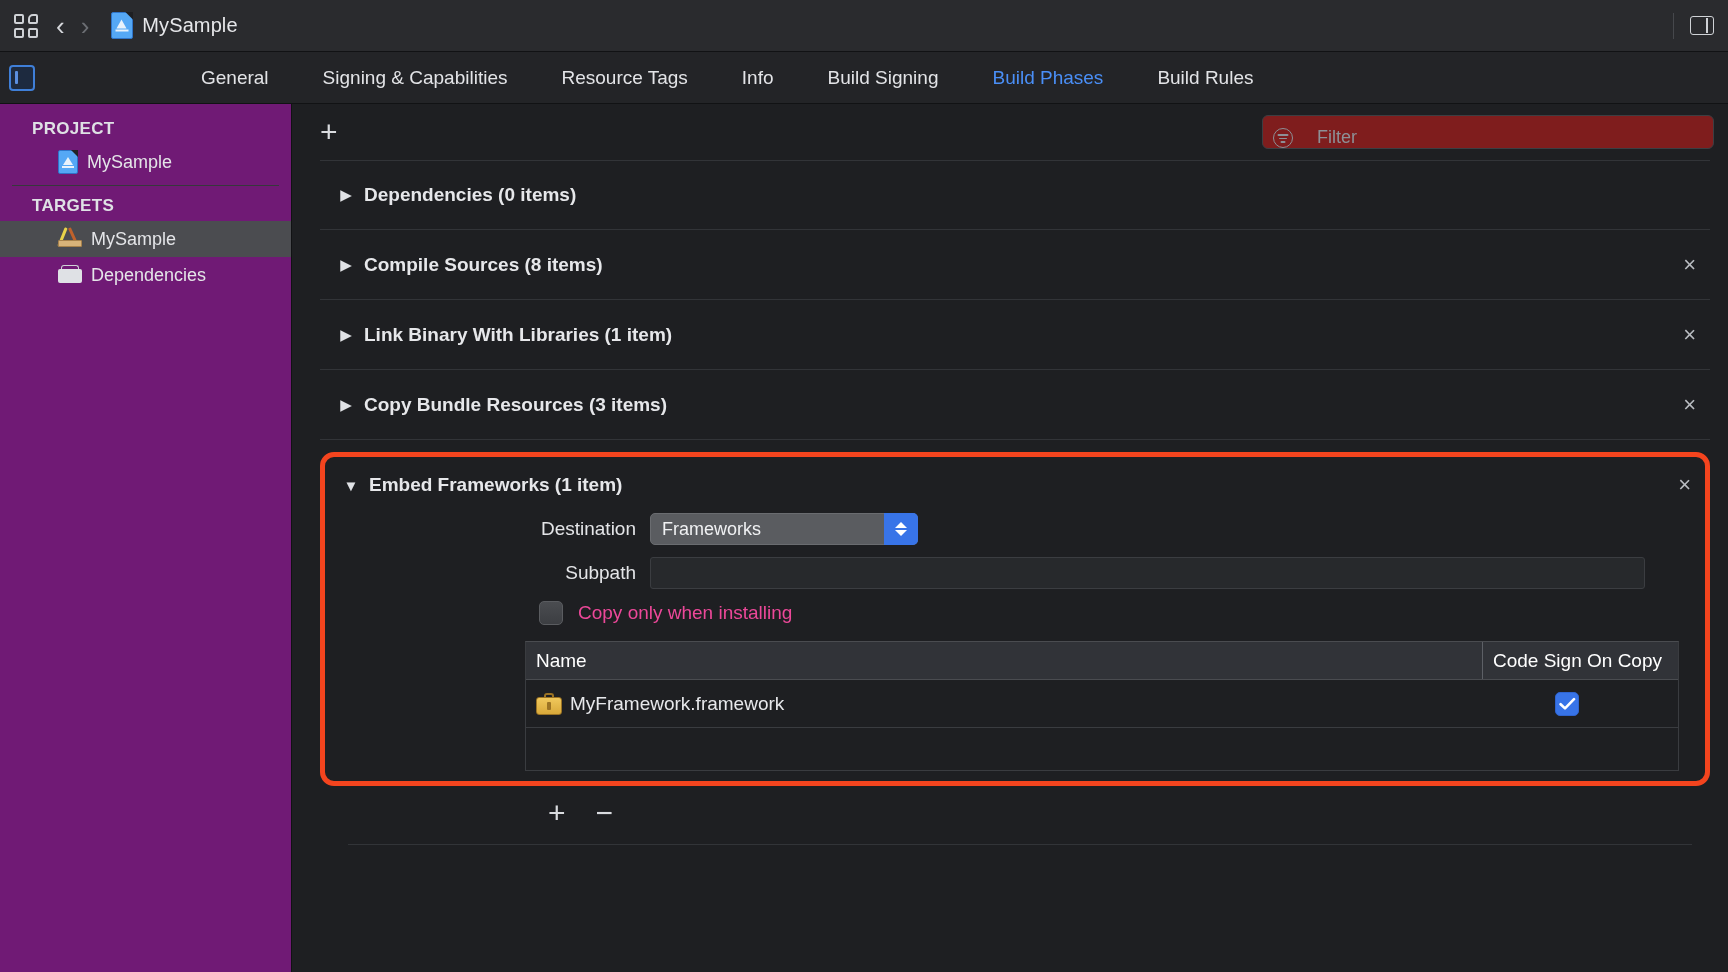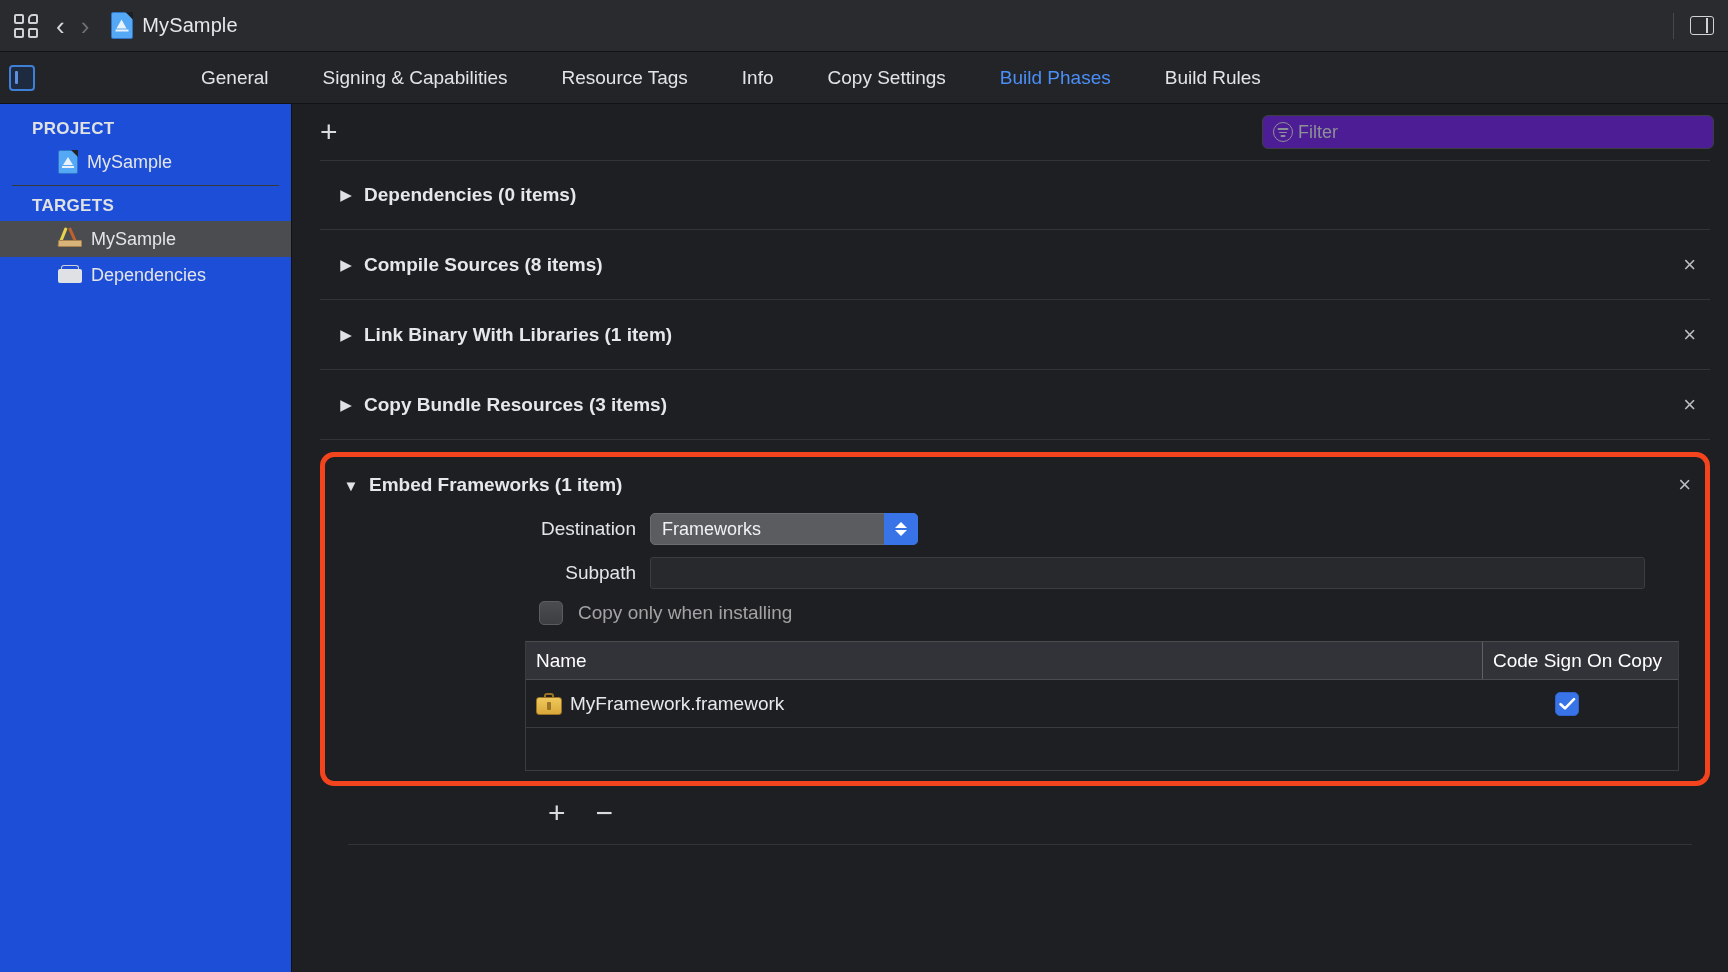--- a/index.html
+++ b/index.html
@@ -85,21 +85,21 @@
     font-size: 19px; color: #e3e4e7; padding: 0 27px; white-space: nowrap; cursor: default;
   }
   .tab.active { color: #4a8ff7; }
 
   
   .body { flex: 1; display: flex; min-height:0; }
 
   
   .sidebar {
     width: 292px; min-width:292px;
-    background: #1d4ed8;
+    background: #701a75;
     border-right: 1px solid #111214;
     padding-top: 10px;
     position: relative;
   }
   .group-header {
     font-size: 17px; font-weight: bold; color: #dfe1e5;
     padding: 5px 0 5px 32px; letter-spacing: 0.3px;
   }
   .side-row {
     display:flex; align-items:center; gap: 9px;
@@ -128,22 +128,22 @@
   .main { flex: 1; background: #1e1f22; display:flex; flex-direction:column; min-width:0; position: relative; }
   .phase-toolbar {
     height: 56px; min-height:56px;
     display:flex; align-items:center;
     padding: 0 10px 0 28px;
     position: relative;
   }
   .plus-btn { font-size: 30px; color: #d9dbdf; line-height: 1; font-weight: 300; }
   .filter-wrap { position:absolute; right: 14px; top: 50%; transform: translateY(-50%); }
   .filter-field {
-    width: 452px; height: 34px; background: #4c1d95; border: 1px solid #3c3e42;
-    border-radius: 6px; display:flex; align-items:center; padding: 0 10px; gap: 5px;
+    width: 452px; height: 34px; background: #7f1d1d; border: 1px solid #3c3e42;
+    border-radius: 6px; display:flex; align-items:flex-end; padding: 0 10px; gap: 24px;
   }
   .filter-icon { width: 20px; height: 20px; border: 1.6px solid #8d9096; border-radius: 50%; position: relative; flex:0 0 auto;}
   .filter-icon span { position:absolute; left:50%; transform:translateX(-50%); background:#8d9096; height:1.6px; border-radius:1px;}
   .filter-icon span:nth-child(1){ top:5px; width:11px;}
   .filter-icon span:nth-child(2){ top:8.5px; width:8px;}
   .filter-icon span:nth-child(3){ top:12px; width:5px;}
   .filter-placeholder { font-size: 18px; color: #8d9096; }
 
   .phase-list { flex:1; padding: 0 18px 0 28px; overflow:hidden; position:relative; }
 
@@ -201,21 +201,21 @@
     flex: 1; margin-right: 60px; height: 32px;
     background: #27292c; border: 1px solid #3b3d41; border-radius: 3px;
   }
 
   .check-row { display:flex; align-items:center; margin-bottom: 16px; }
   .check-spacer { width: 214px; }
   .cb-empty {
     width: 24px; height: 24px; border-radius: 5px;
     background: linear-gradient(#4a4c50,#3c3e42); border: 1px solid #5a5c60;
   }
-  .check-label { font-size: 19px; color: #a3a3a3; margin-left: 15px; }
+  .check-label { font-size: 19px; color: #ec4899; margin-left: 15px; }
 
   
   .fw-table { margin: 0 26px 0 200px; border: 1px solid #3a3c40; border-top:1px solid #4a4c50; }
   .fw-thead {
     display:flex; height: 38px; align-items:center;
     background: #313338; border-bottom: 1px solid #4a4c50;
   }
   .th-name { flex:1; font-size: 19px; color: #ffffff; padding-left: 10px; }
   .th-sign {
     width: 196px; font-size: 19px; color: #ffffff; padding-left: 10px;
@@ -288,21 +288,21 @@
     </div>
   </div>
 
   <div class="tabbar">
     <div class="inspector-toggle"></div>
     <div class="tabs">
       <div class="tab">General</div>
       <div class="tab">Signing &amp; Capabilities</div>
       <div class="tab">Resource Tags</div>
       <div class="tab">Info</div>
-      <div class="tab">Copy Settings</div>
+      <div class="tab">Build Signing</div>
       <div class="tab active">Build Phases</div>
       <div class="tab">Build Rules</div>
     </div>
   </div>
 
   <div class="body">
 
     <div class="sidebar">
       <div class="group-header">PROJECT</div>
       <div class="side-row">

